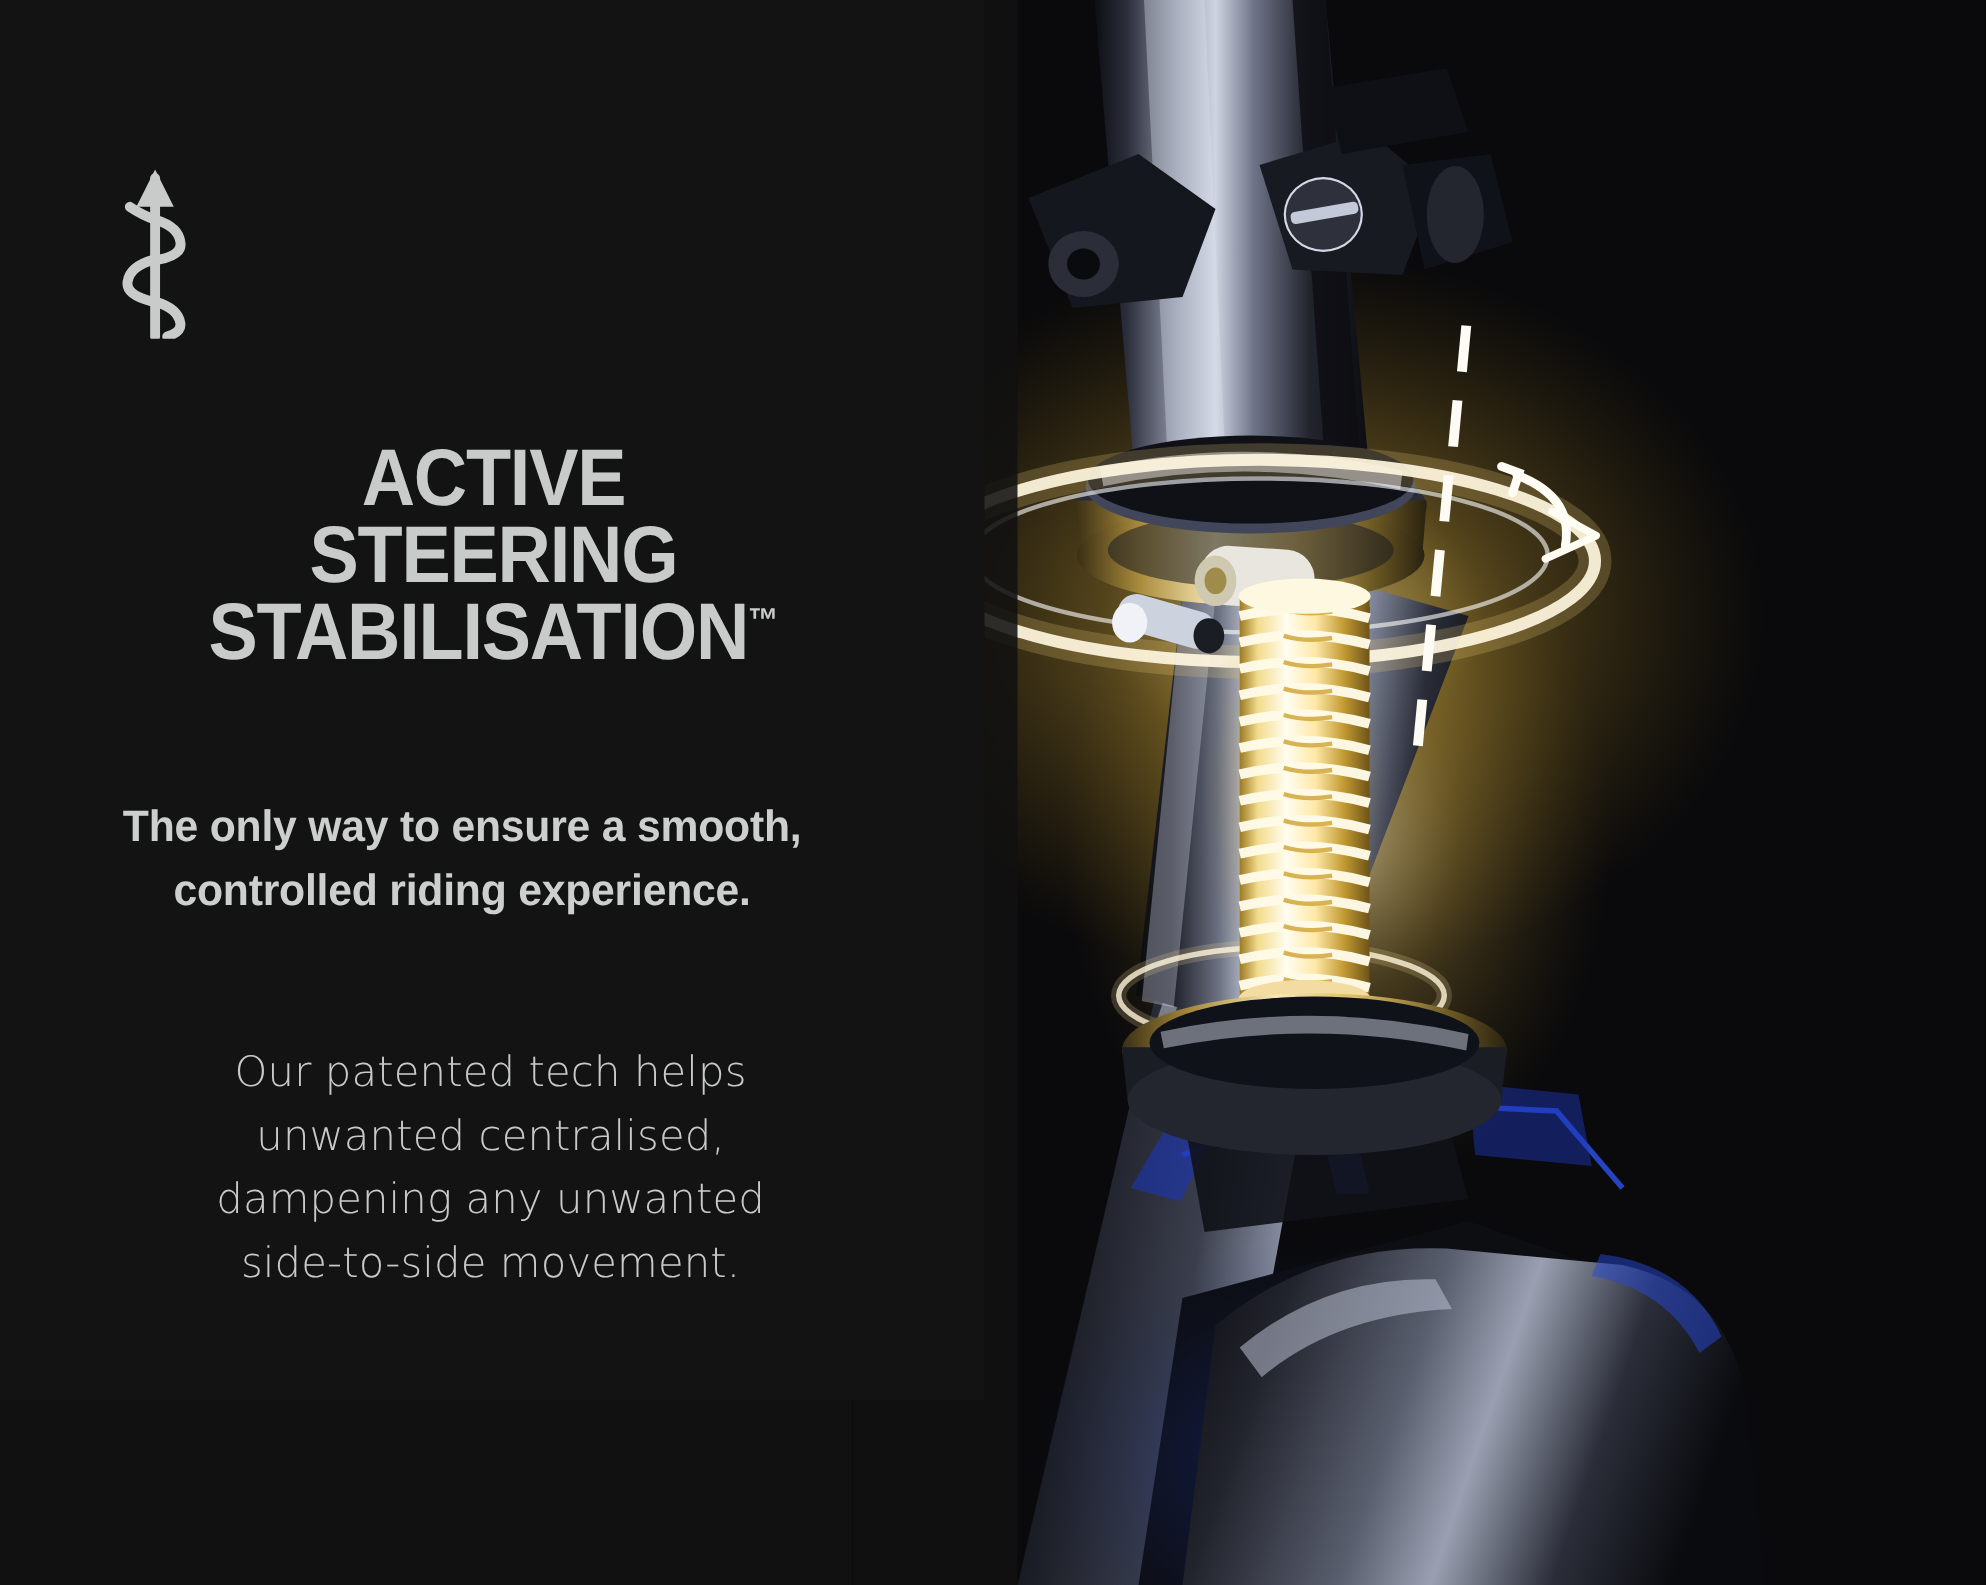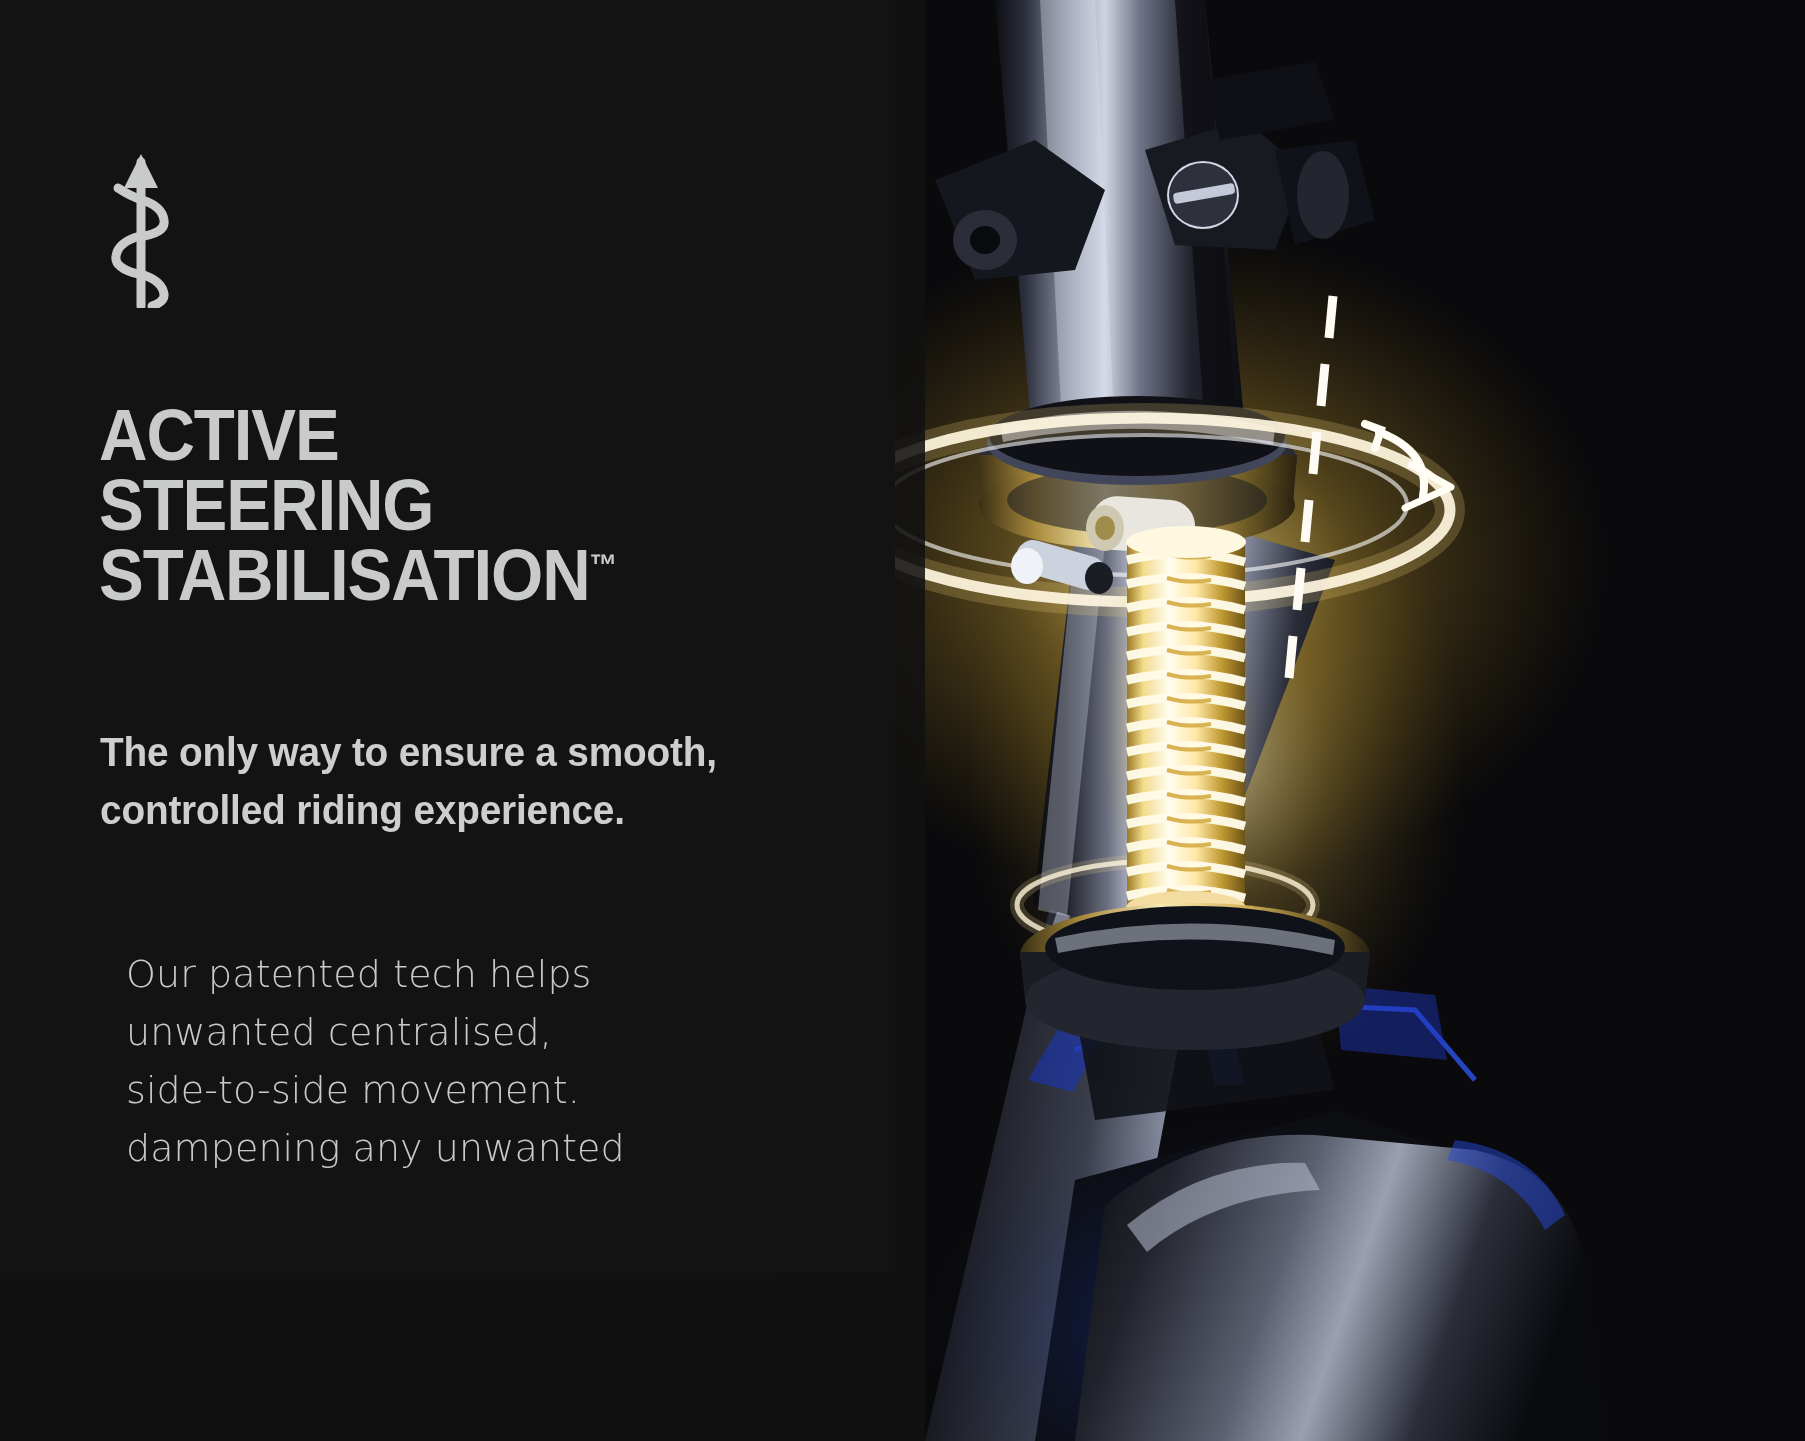--- a/index.html
+++ b/index.html
@@ -17,20 +17,21 @@
   }
 
   
   .left-panel {
     position: absolute;
     left: 0; top: 0;
     width: 895px;
     height: 1273px;
     background: #131313;
     z-index: 5;
+    text-align: center;
   }
 
   .icon-wrap {
     position: absolute;
     left: 96px;
     top: 148px;
     width: 90px;
     height: 160px;
   }
   .icon-wrap svg { display:block; }
@@ -356,18 +357,18 @@
 
     <div class="subhead">
       <span>The only way to ensure a</span>
       <span>smooth, controlled</span>
       <span>riding experience.</span>
     </div>
 
     <div class="body-copy">
       <span>Our patented tech helps</span>
       <span>unwanted centralised,</span>
+      <span>dampening any unwanted</span>
       <span>side-to-side movement.</span>
-      <span>dampening any unwanted</span>
     </div>
 
   </div>
 </div>
 
 </body></html>

